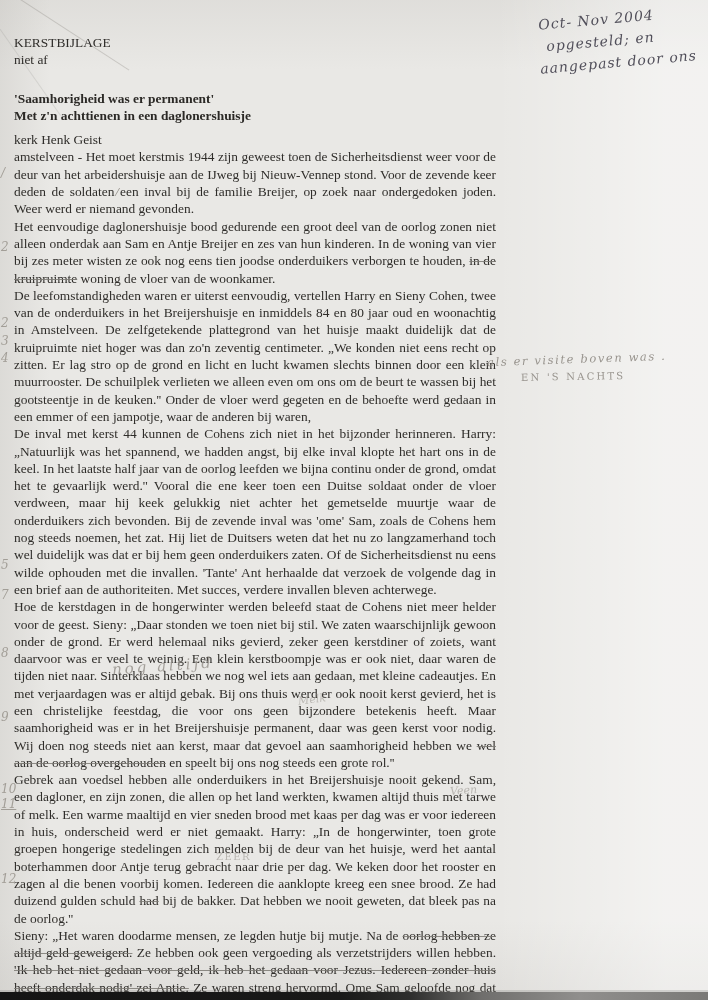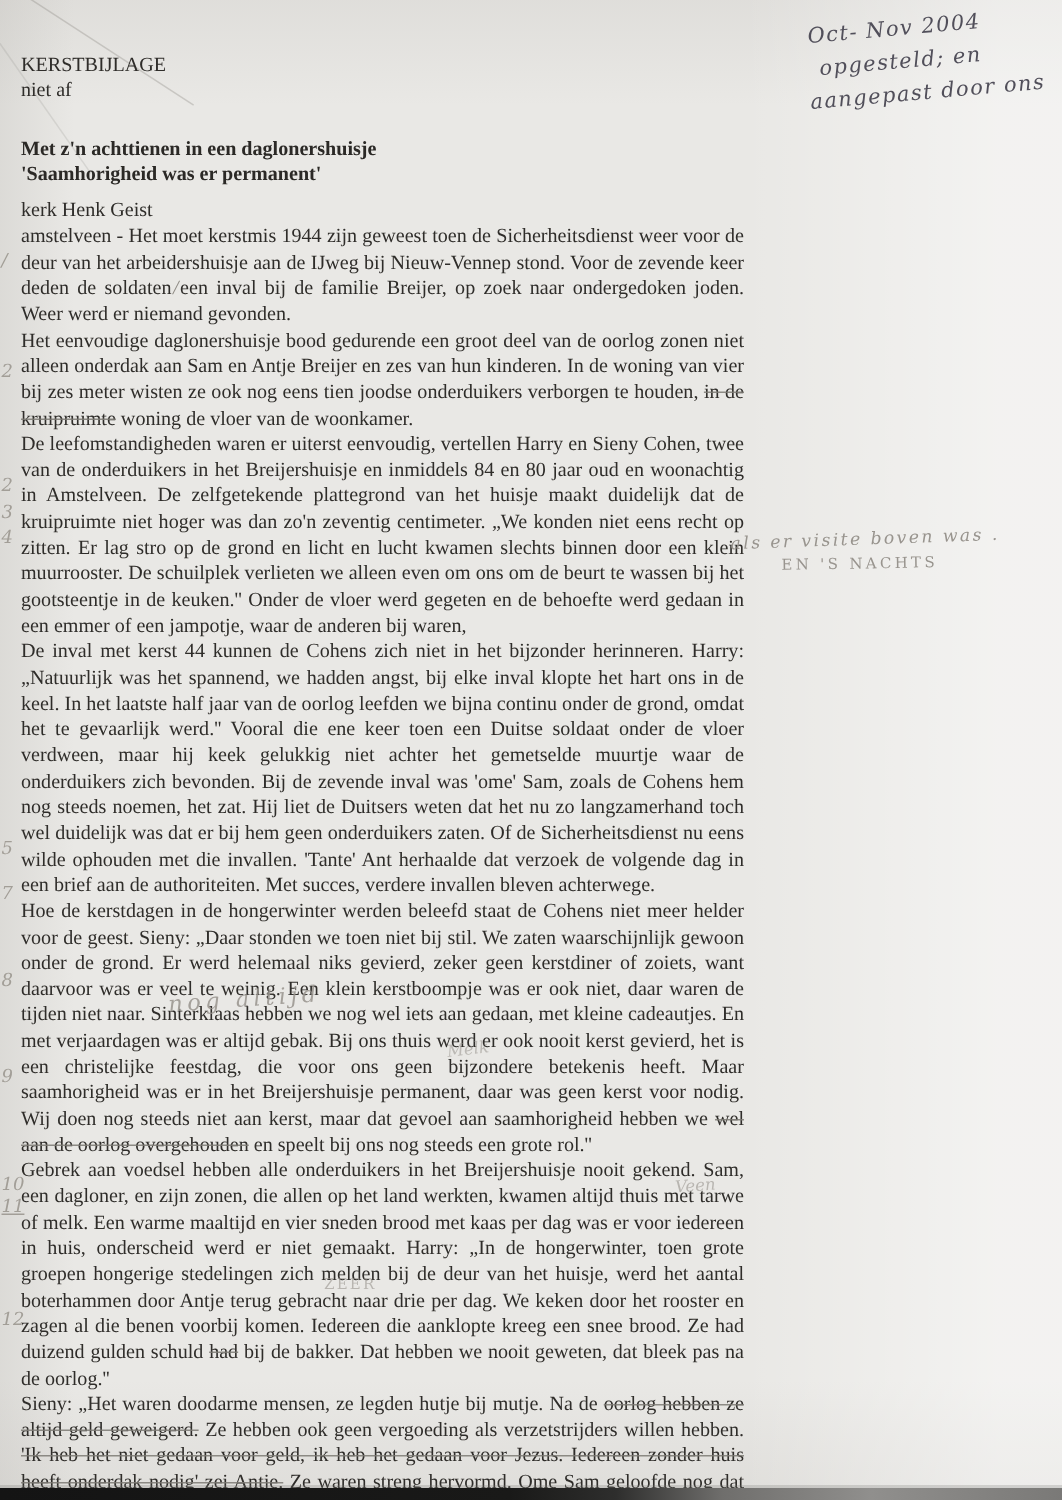--- a/index.html
+++ b/index.html
@@ -81,22 +81,22 @@
     <div class="l1">Oct- Nov 2004</div>
     <div class="l2">opgesteld; en</div>
     <div class="l3">aangepast door ons</div>
   </div>
 
   <div class="text-col">
     <div class="kicker-line">KERSTBIJLAGE</div>
     <div class="kicker-line">niet af</div>
 
     <div class="subtitle">
+      <div>'Saamhorigheid was er permanent'</div>
       <div>Met z'n achttienen in een daglonershuisje</div>
-      <div>'Saamhorigheid was er permanent'</div>
     </div>
 
     <div class="byline">kerk Henk Geist</div>
 
     <div class="bodytext">
       <p><span>amstelveen - Het moet kerstmis 1944 zijn geweest toen de Sicherheitsdienst weer voor de deur van het arbeidershuisje aan de IJweg bij Nieuw-Vennep stond. Voor de zevende keer deden de soldaten</span><span class="pencil-inline">/</span><span>een inval bij de familie Breijer, op zoek naar ondergedoken joden. Weer werd er niemand gevonden.</span></p>
       <p><span>Het eenvoudige daglonershuisje bood gedurende een groot deel van de oorlog zonen niet alleen onderdak aan Sam en Antje Breijer en zes van hun kinderen. In de woning van vier bij zes meter wisten ze ook nog eens tien joodse onderduikers verborgen te houden, </span><span class="strike">in de kruipruimte</span><span> woning de vloer van de woonkamer.</span></p>
       <p><span>De leefomstandigheden waren er uiterst eenvoudig, vertellen Harry en Sieny Cohen, twee van de onderduikers in het Breijershuisje en inmiddels 84 en 80 jaar oud en woonachtig in Amstelveen. De zelfgetekende plattegrond van het huisje maakt duidelijk dat de kruipruimte niet hoger was dan zo'n zeventig centimeter. „We konden niet eens recht op zitten. Er lag stro op de grond en licht en lucht kwamen slechts binnen door een klein muurrooster. De schuilplek verlieten we alleen even om ons om de beurt te wassen bij het gootsteentje in de keuken.'' Onder de vloer werd gegeten en de behoefte werd gedaan in een emmer of een jampotje, waar de anderen bij waren,</span></p>
       <p><span>De inval met kerst 44 kunnen de Cohens zich niet in het bijzonder herinneren. Harry: „Natuurlijk was het spannend, we hadden angst, bij elke inval klopte het hart ons in de keel. In het laatste half jaar van de oorlog leefden we bijna continu onder de grond, omdat het te gevaarlijk werd.'' Vooral die ene keer toen een Duitse soldaat onder de vloer verdween, maar hij keek gelukkig niet achter het gemetselde muurtje waar de onderduikers zich bevonden. Bij de zevende inval was 'ome' Sam, zoals de Cohens hem nog steeds noemen, het zat. Hij liet de Duitsers weten dat het nu zo langzamerhand toch wel duidelijk was dat er bij hem geen onderduikers zaten. Of de Sicherheitsdienst nu eens wilde ophouden met die invallen. 'Tante' Ant herhaalde dat verzoek de volgende dag in een brief aan de authoriteiten. Met succes, verdere invallen bleven achterwege.</span></p>
       <p><span>Hoe de kerstdagen in de hongerwinter werden beleefd staat de Cohens niet meer helder voor de geest. Sieny: „Daar stonden we toen niet bij stil. We zaten waarschijnlijk gewoon onder de grond. Er werd helemaal niks gevierd, zeker geen kerstdiner of zoiets, want daarvoor was er veel te weinig. Een klein kerstboompje was er ook niet, daar waren de tijden niet naar. Sinterklaas hebben we nog wel iets aan gedaan, met kleine cadeautjes. En met verjaardagen was er altijd gebak. Bij ons thuis werd er ook nooit kerst gevierd, het is een christelijke feestdag, die voor ons geen bijzondere betekenis heeft. Maar saamhorigheid was er in het Breijershuisje permanent, daar was geen kerst voor nodig. Wij doen nog steeds niet aan kerst, maar dat gevoel aan saamhorigheid hebben we </span><span class="strike">wel aan de oorlog overgehouden</span><span> en speelt bij ons nog steeds een grote rol.''</span></p>

